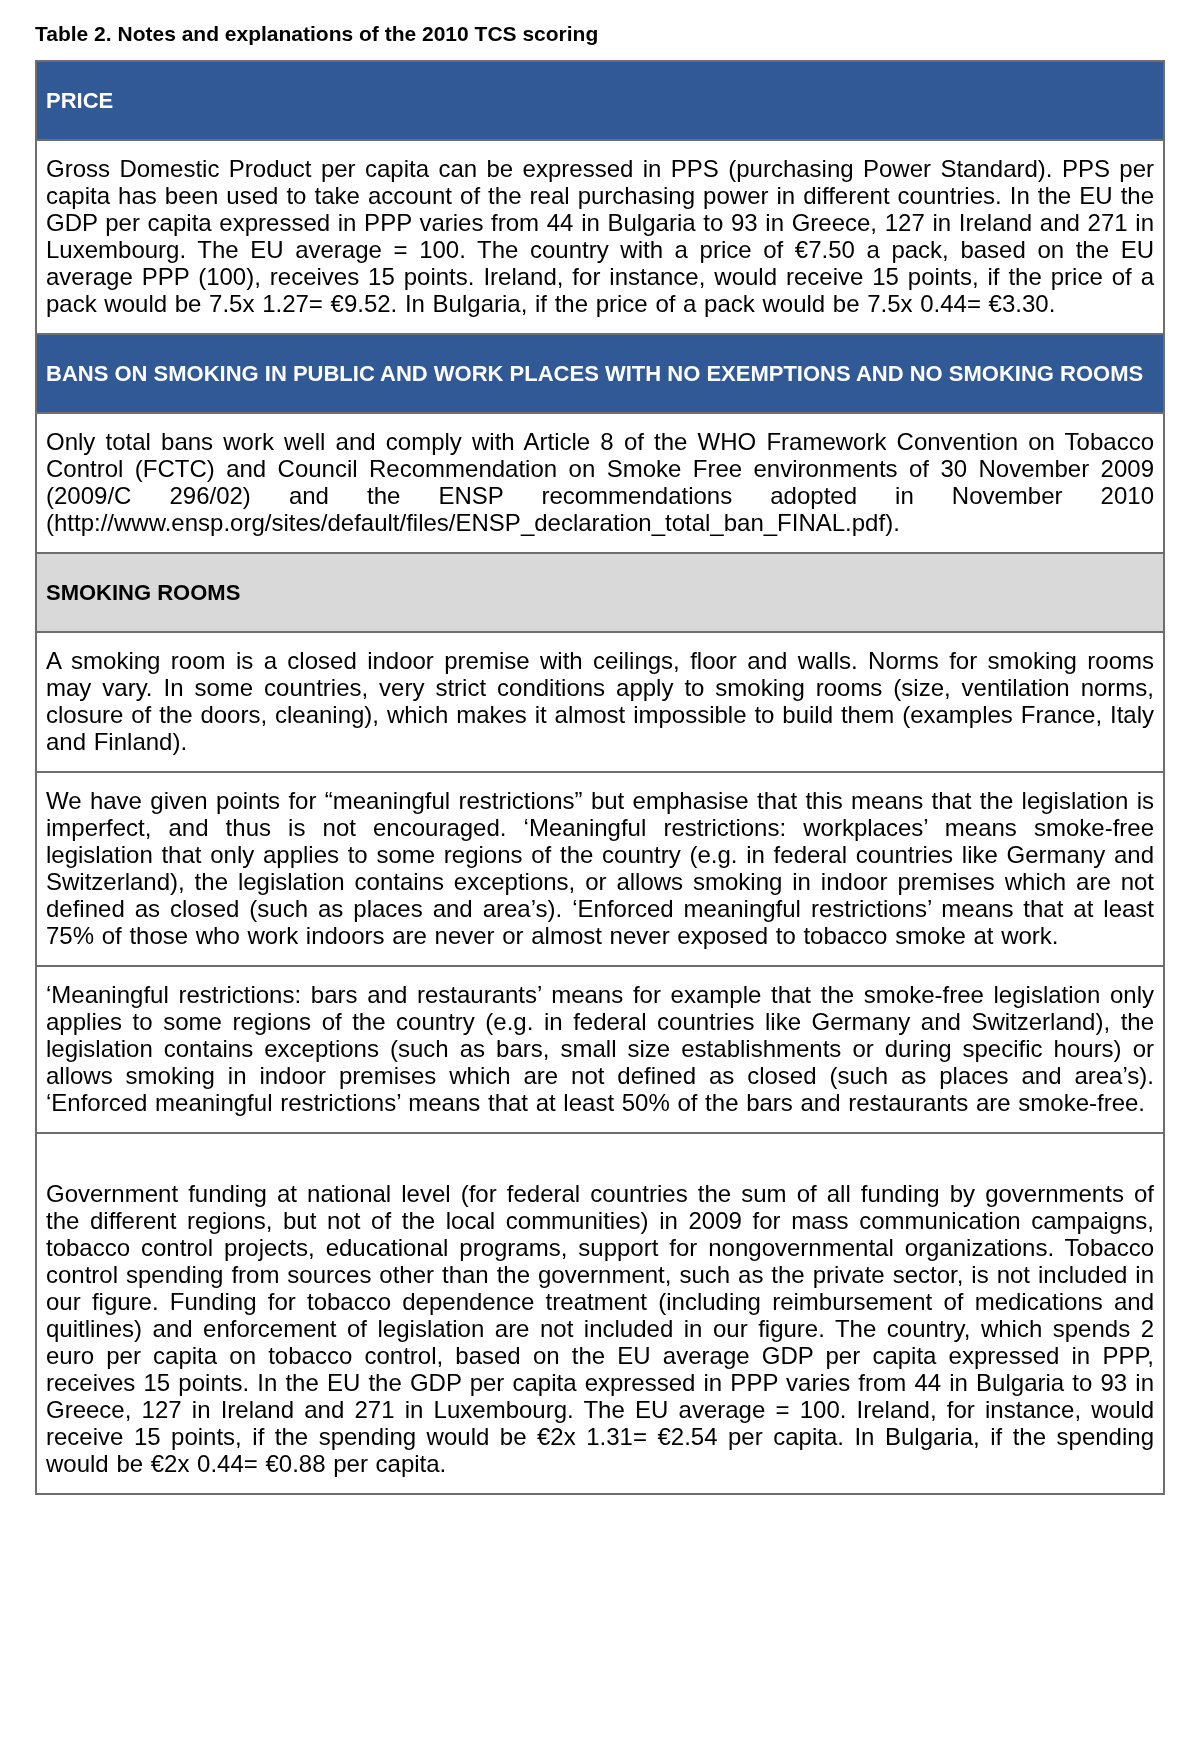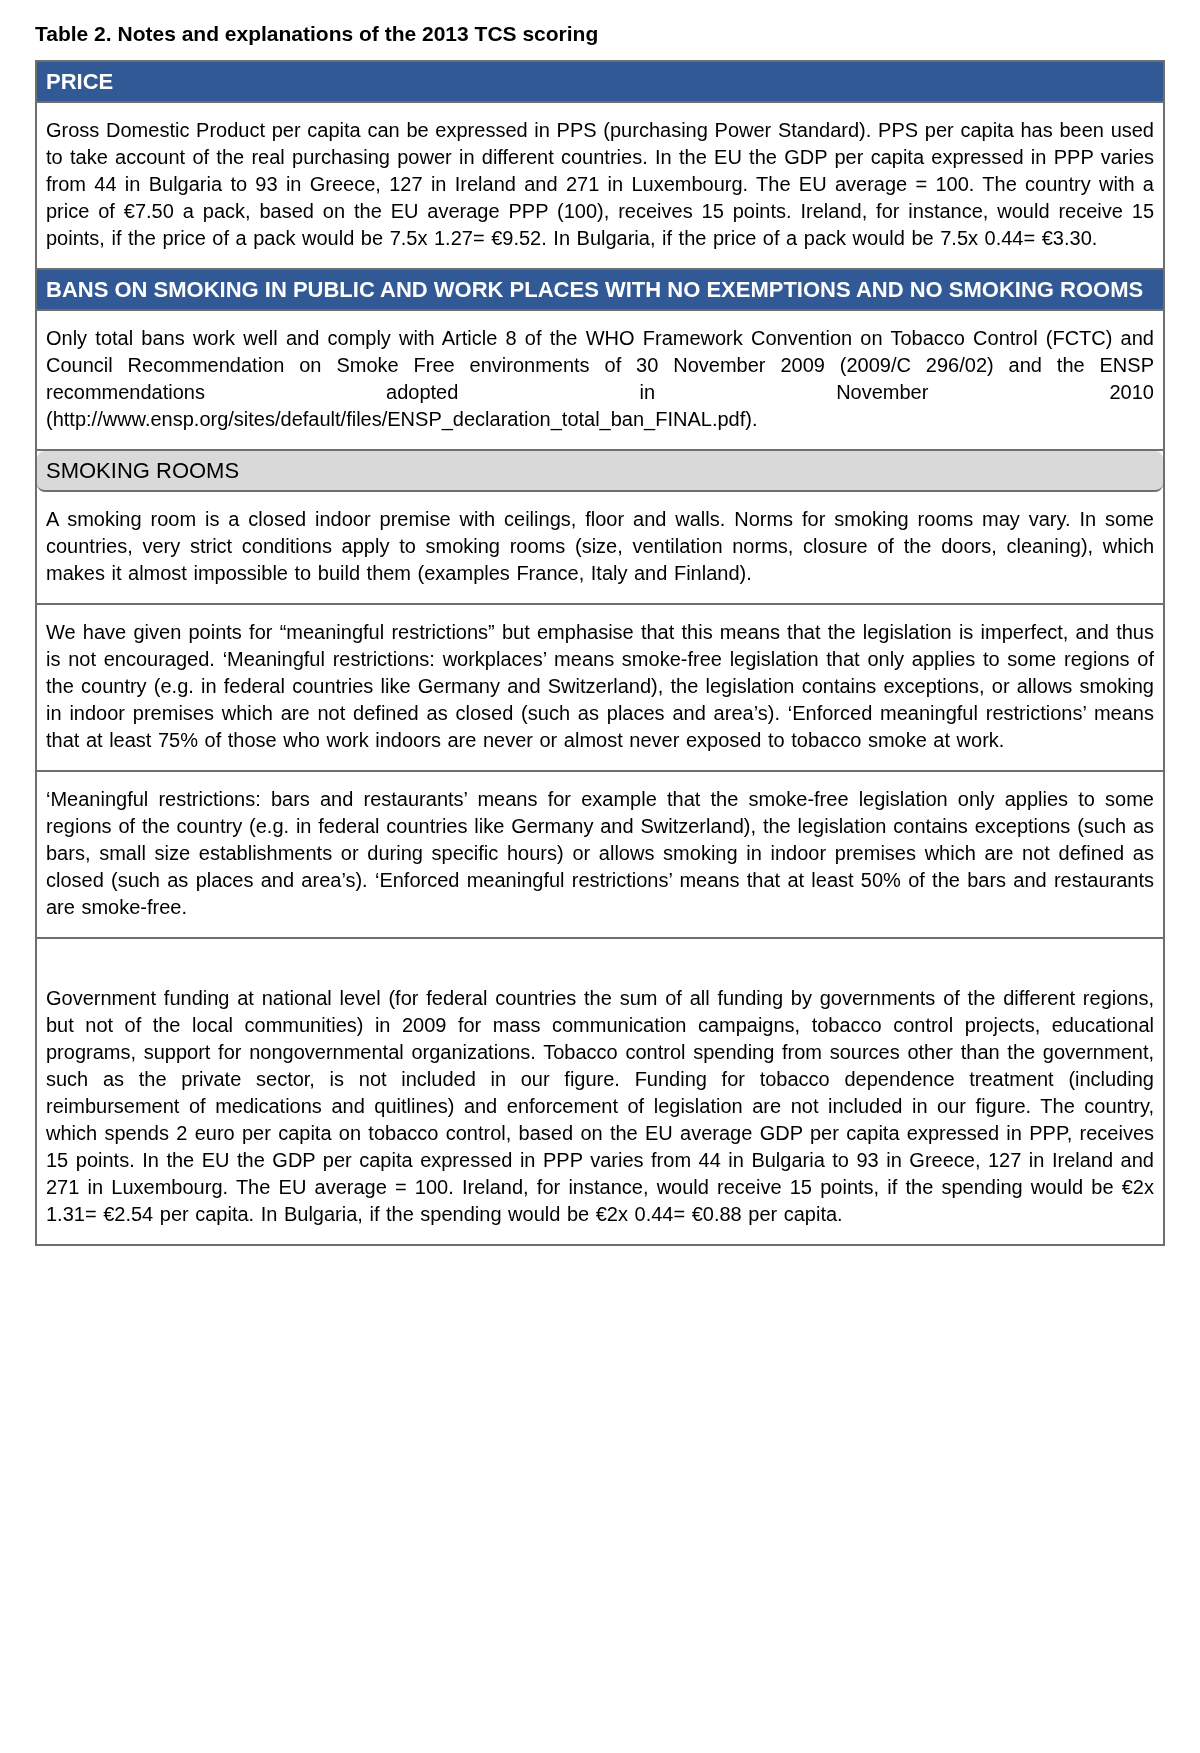--- a/index.html
+++ b/index.html
@@ -31,59 +31,58 @@
     color: #000000;
     margin: 6px 0 14px 0;
     line-height: 24px;
   }
   .tcs-table {
     border: 2px solid var(--border);
     width: 100%;
     box-sizing: border-box;
   }
   .section .hdr {
-    padding: 6px 9px;
+    padding: 25px 9px;
     font-size: 22px;
     line-height: 27px;
     border-bottom: 2px solid var(--border);
   }
   .section .hdr.blue {
     background: var(--blue);
     color: var(--blue-text);
     font-weight: bold;
   }
   .section .hdr.gray {
     background: var(--gray);
     color: var(--gray-text);
-    font-weight: normal;
-    border-radius: 8px;
+    font-weight: bold;
   }
   .section .cell {
     background: #ffffff;
     padding: 14px 9px 16px 9px;
     border-bottom: 2px solid var(--border);
   }
   .section:last-child .cell {
     border-bottom: none;
     margin-top: 32px;
   }
   .cell-text {
     margin: 0;
-    font-size: 20px;
+    font-size: 24px;
     line-height: 27px;
     text-align: justify;
     color: var(--body-text);
     word-spacing: 1px;
   }
 </style>
 </head>
 <body>
 
 <div class="page">
-  <h1 class="page-title">Table 2. Notes and explanations of the 2013 TCS scoring</h1>
+  <h1 class="page-title">Table 2. Notes and explanations of the 2010 TCS scoring</h1>
   <div class="tcs-table" id="tcs-table">
   <div class="section">
     <div class="hdr blue">
       <span class="hdr-text">PRICE</span>
     </div>
     <div class="cell">
       <p class="cell-text">Gross Domestic Product per capita can be expressed in PPS (purchasing Power Standard). PPS per capita has been used to take account of the real purchasing power in different countries. In the EU the GDP per capita expressed in PPP varies from 44 in Bulgaria to 93 in Greece, 127 in Ireland and 271 in Luxembourg. The EU average = 100. The country with a price of €7.50 a pack, based on the EU average PPP (100), receives 15 points. Ireland, for instance, would receive 15 points, if the price of a pack would be 7.5x 1.27= €9.52. In Bulgaria, if the price of a pack would be 7.5x 0.44= €3.30.</p>
     </div>
   </div>
 

